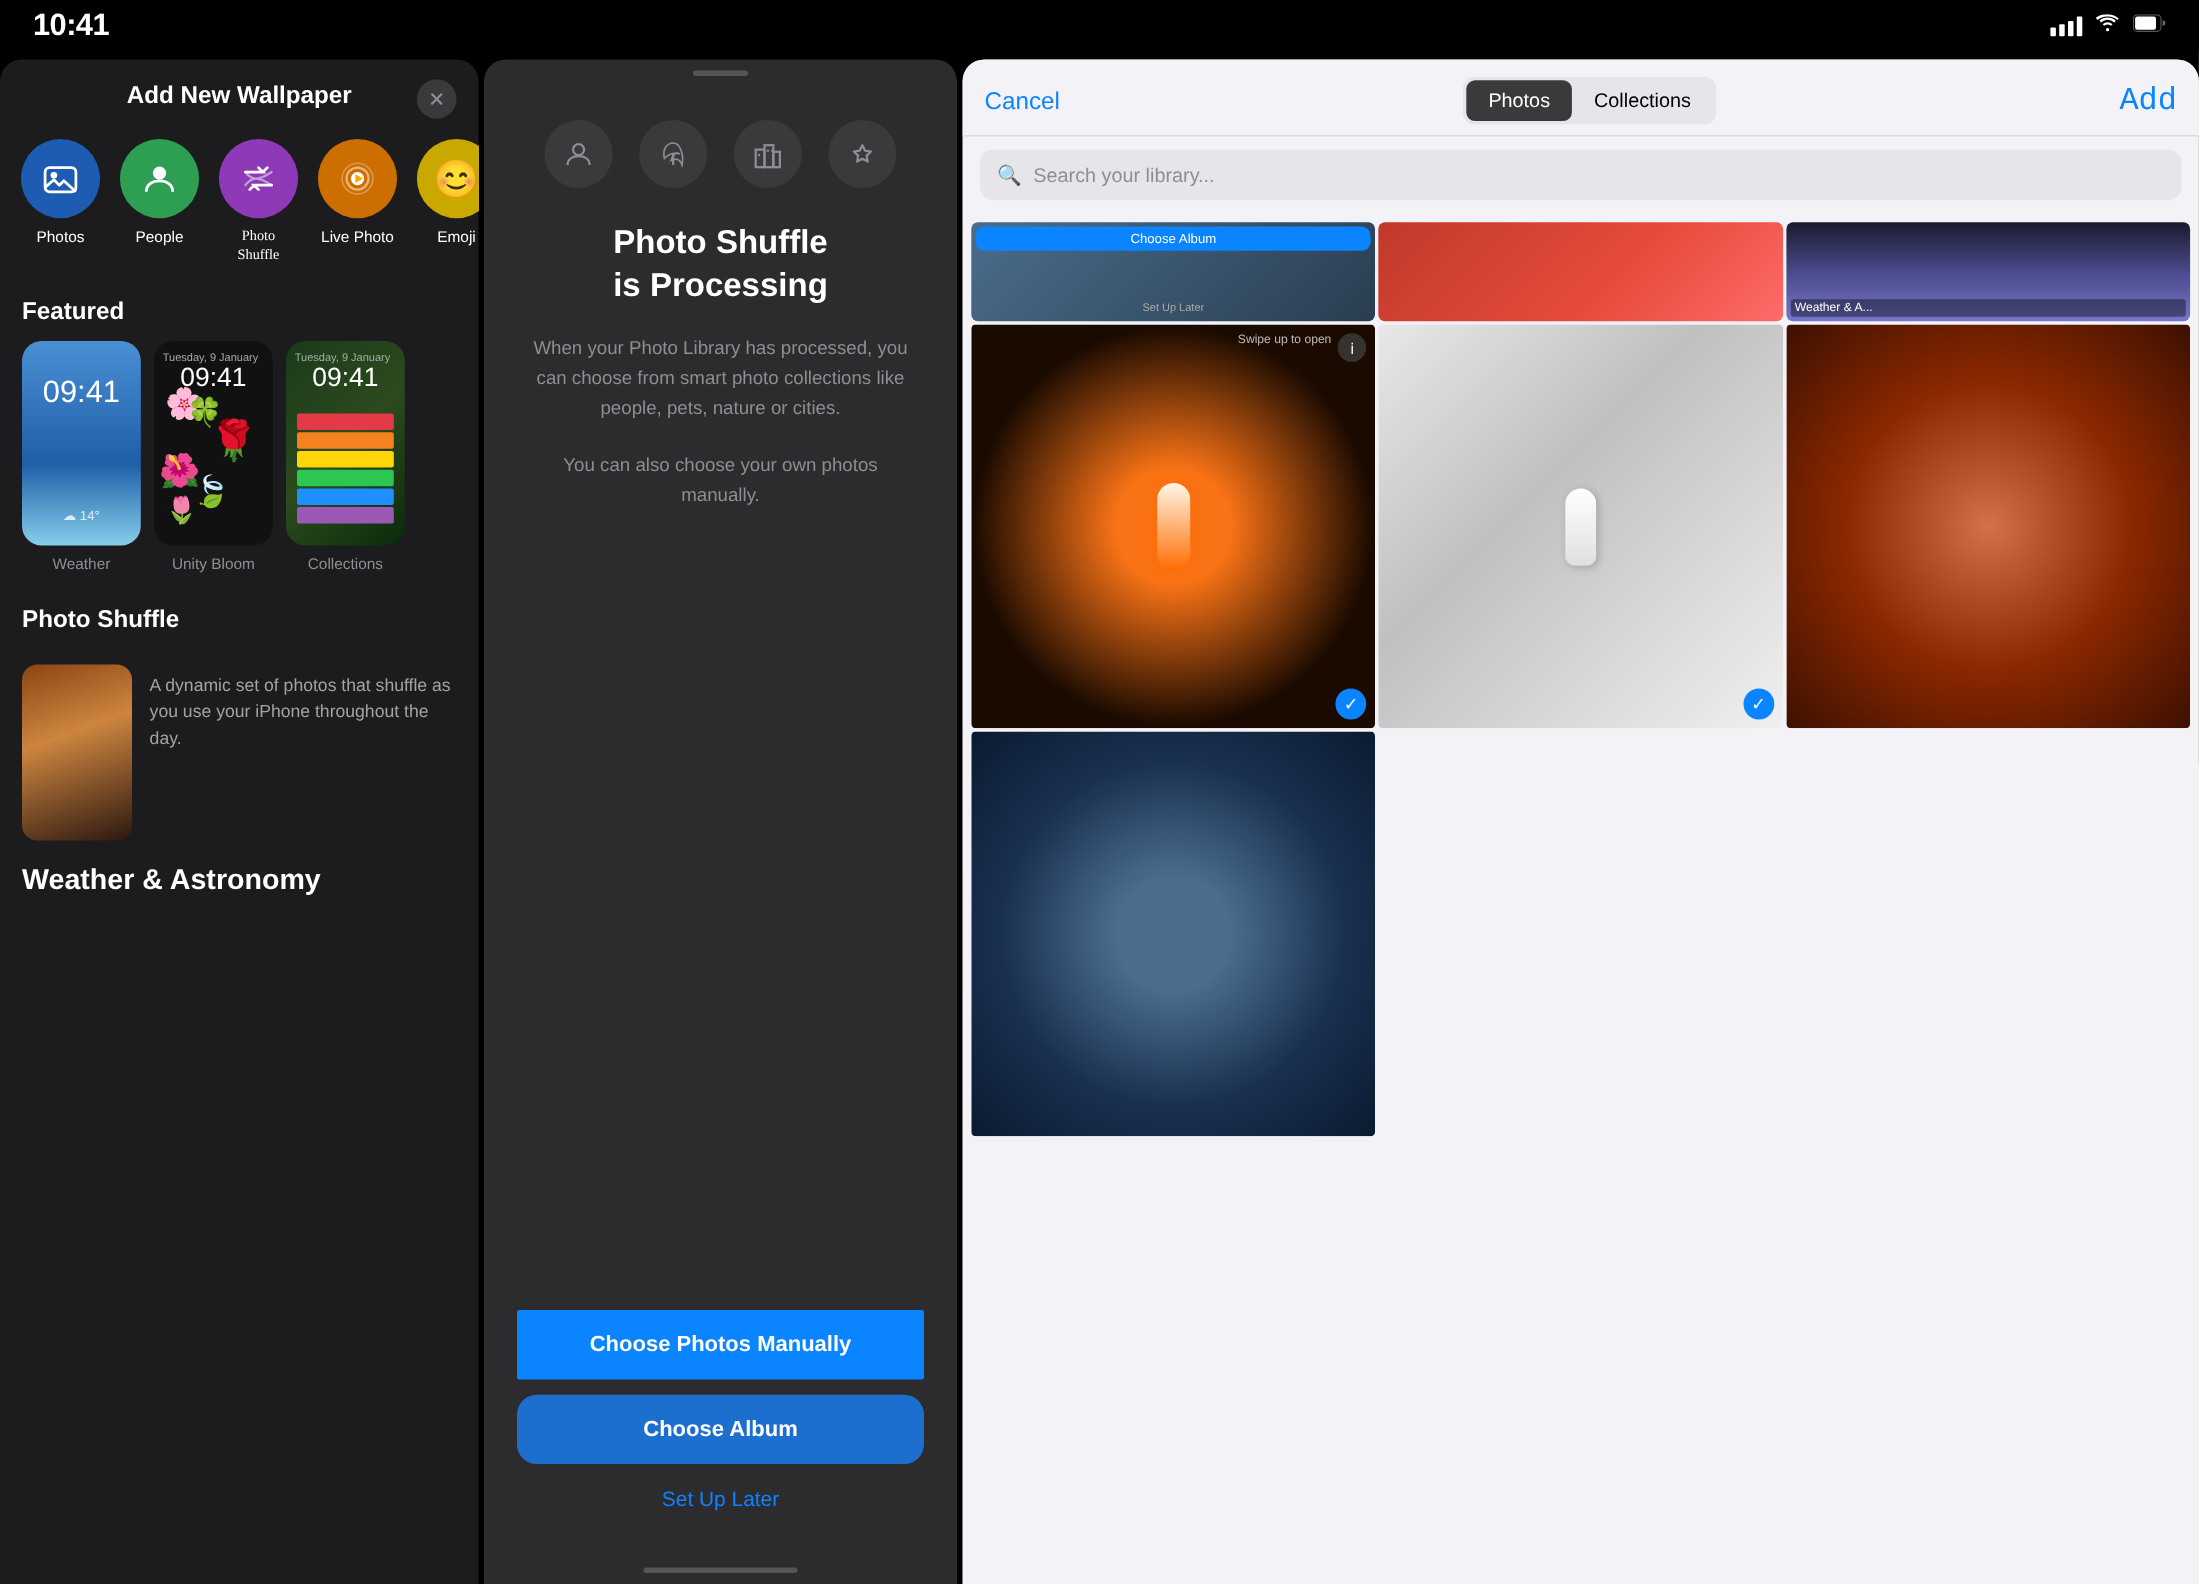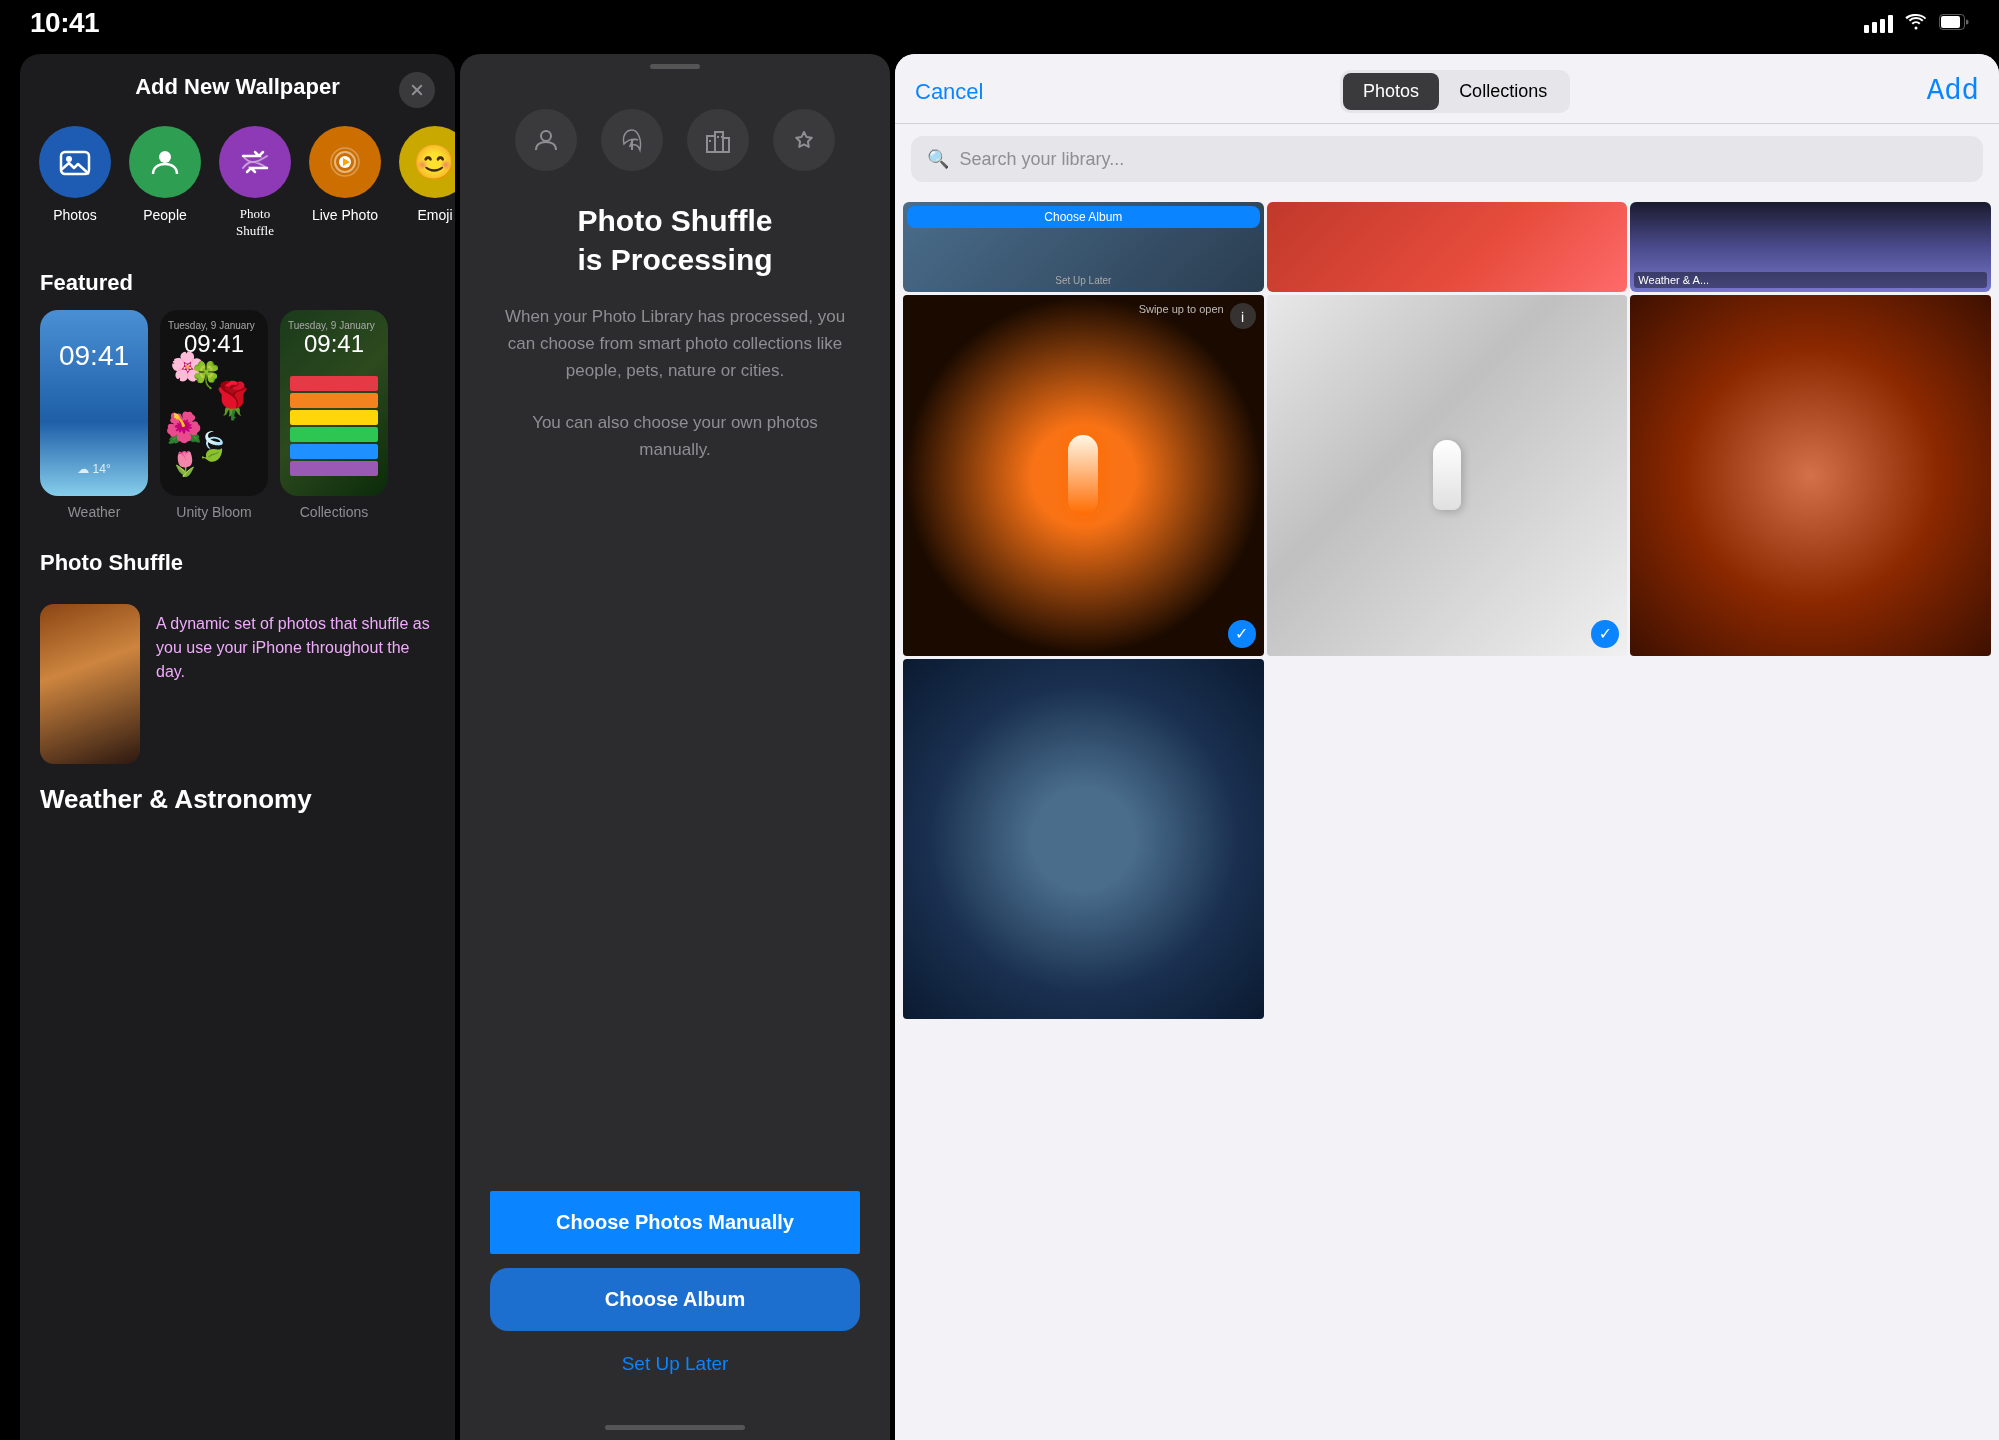--- a/index.html
+++ b/index.html
@@ -52,21 +52,20 @@
     }
 
     
     .panels-container {
       position: absolute;
       top: 54px;
       left: 0;
       right: 0;
       bottom: 0;
       display: flex;
-      padding-left: 20px;
     }
 
     
     .panel-1 {
       width: 435px;
       background: #1c1c1e;
       border-radius: 20px 20px 0 0;
       overflow: hidden;
       position: relative;
       flex-shrink: 0;
@@ -240,21 +239,21 @@
       margin-top: 14px;
     }
     .shuffle-preview {
       width: 100px;
       height: 160px;
       border-radius: 14px;
       background: linear-gradient(160deg, #8B4513 0%, #cd853f 40%, #2c1810 100%);
       flex-shrink: 0;
     }
     .shuffle-description {
-      color: #f0abfc;
+      color: #a3a3a3;
       font-size: 16px;
       line-height: 1.5;
       padding-top: 8px;
     }
 
     .section-title-2 {
       color: #fff;
       font-size: 26px;
       font-weight: 700;
       padding: 20px 20px 0;

